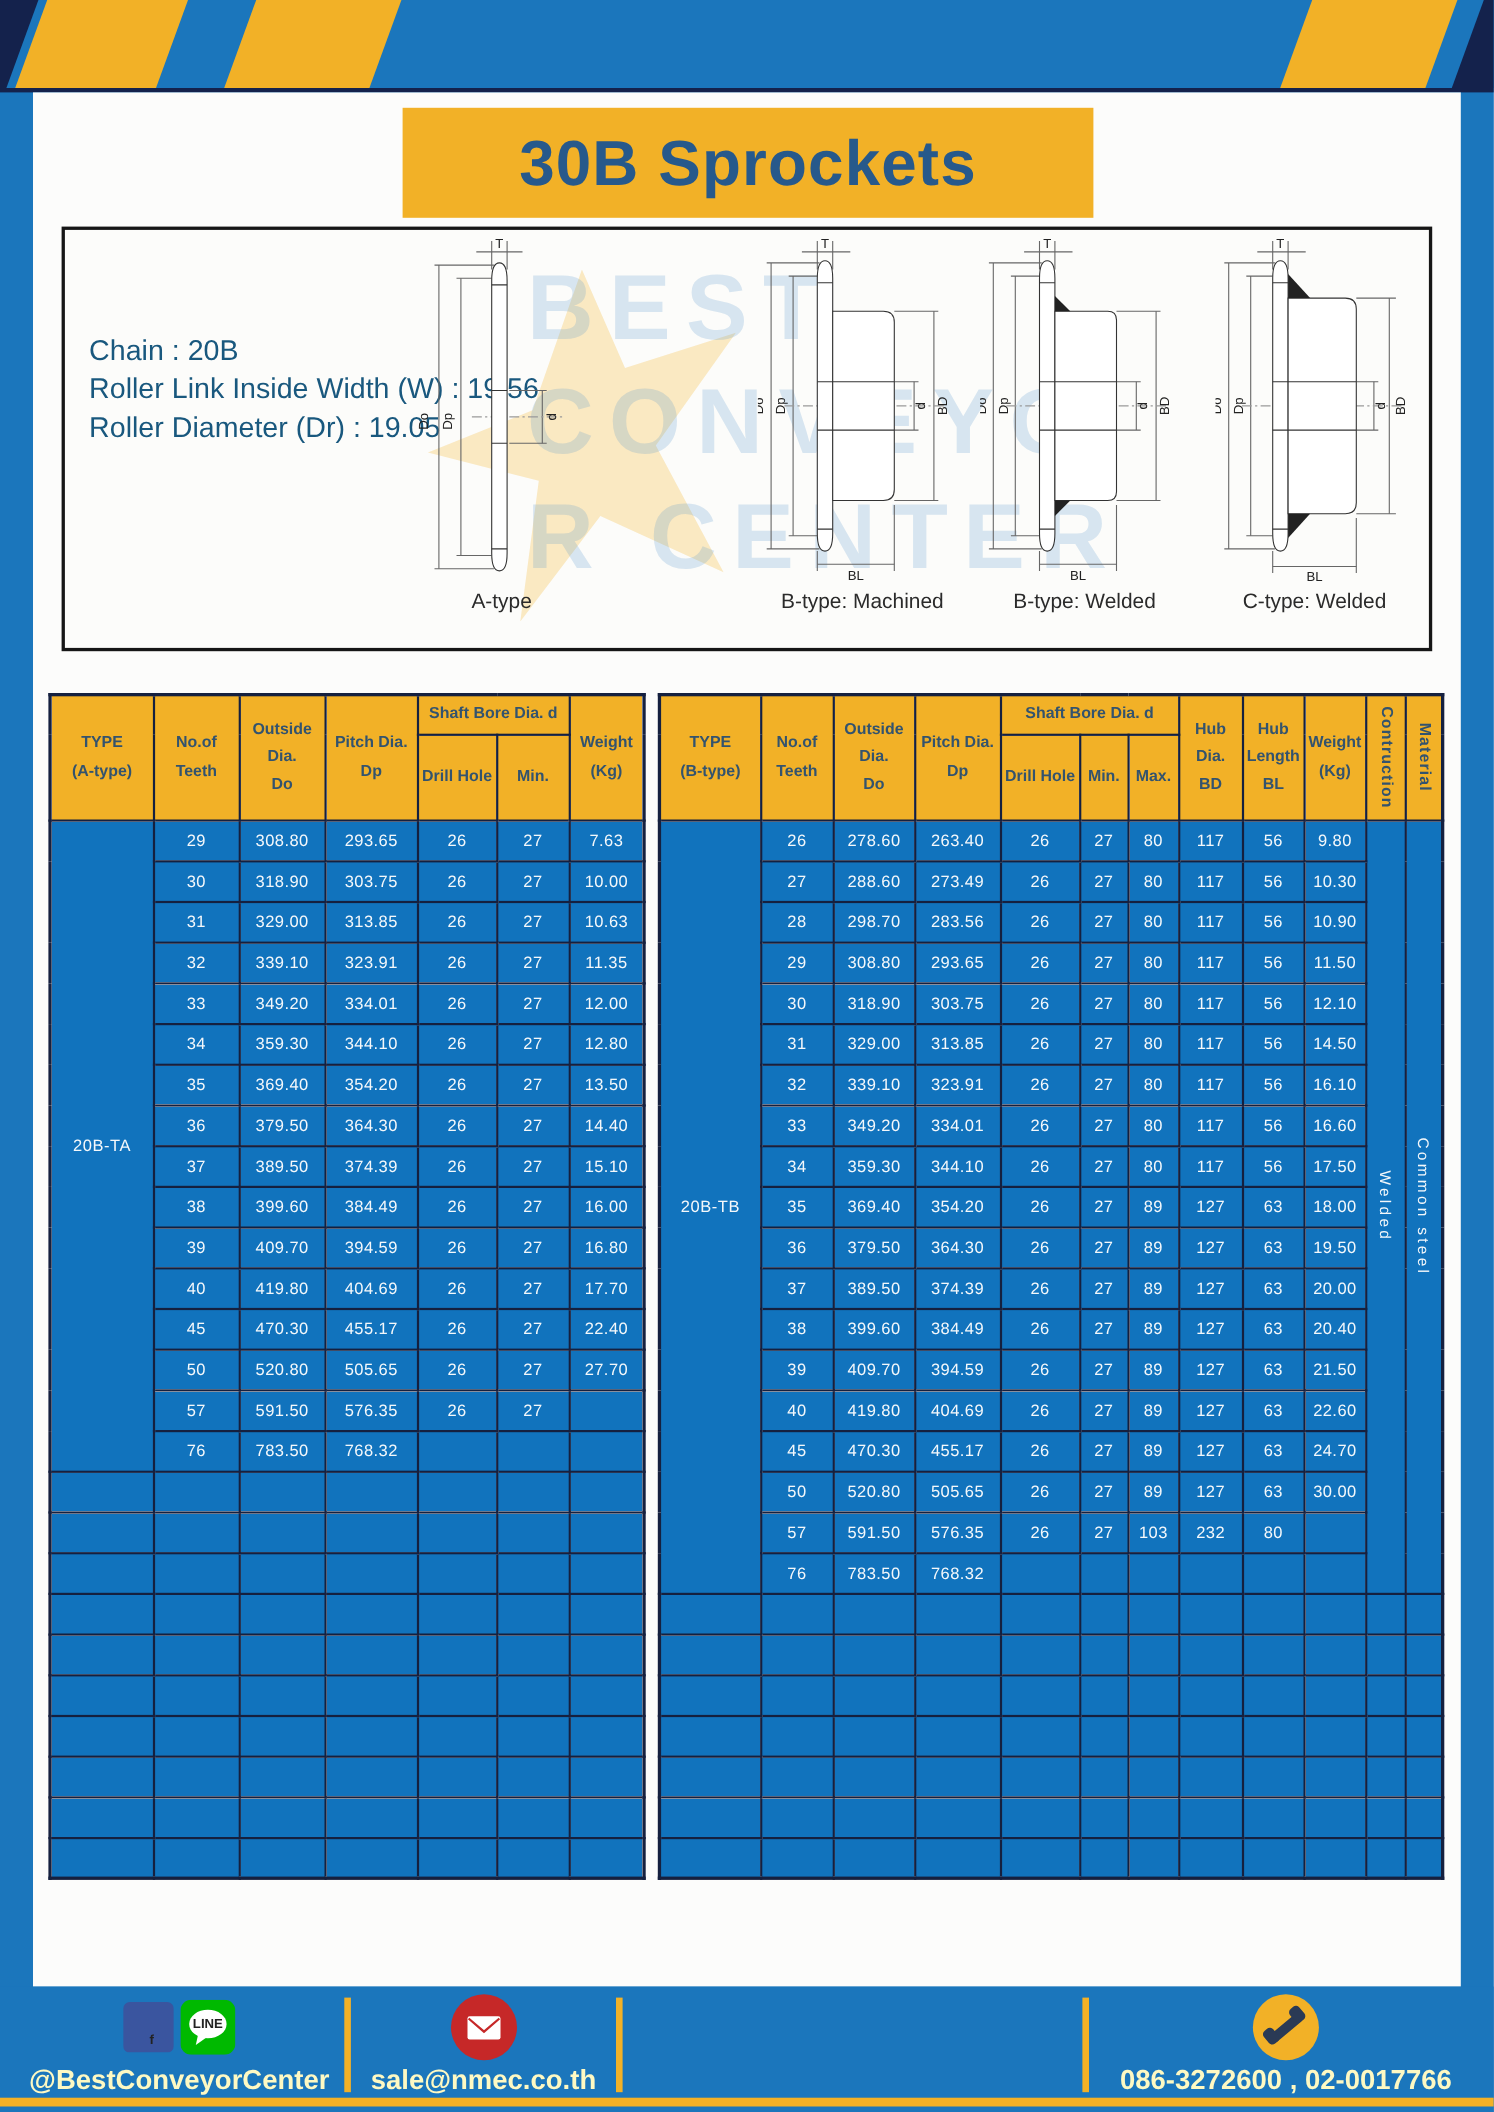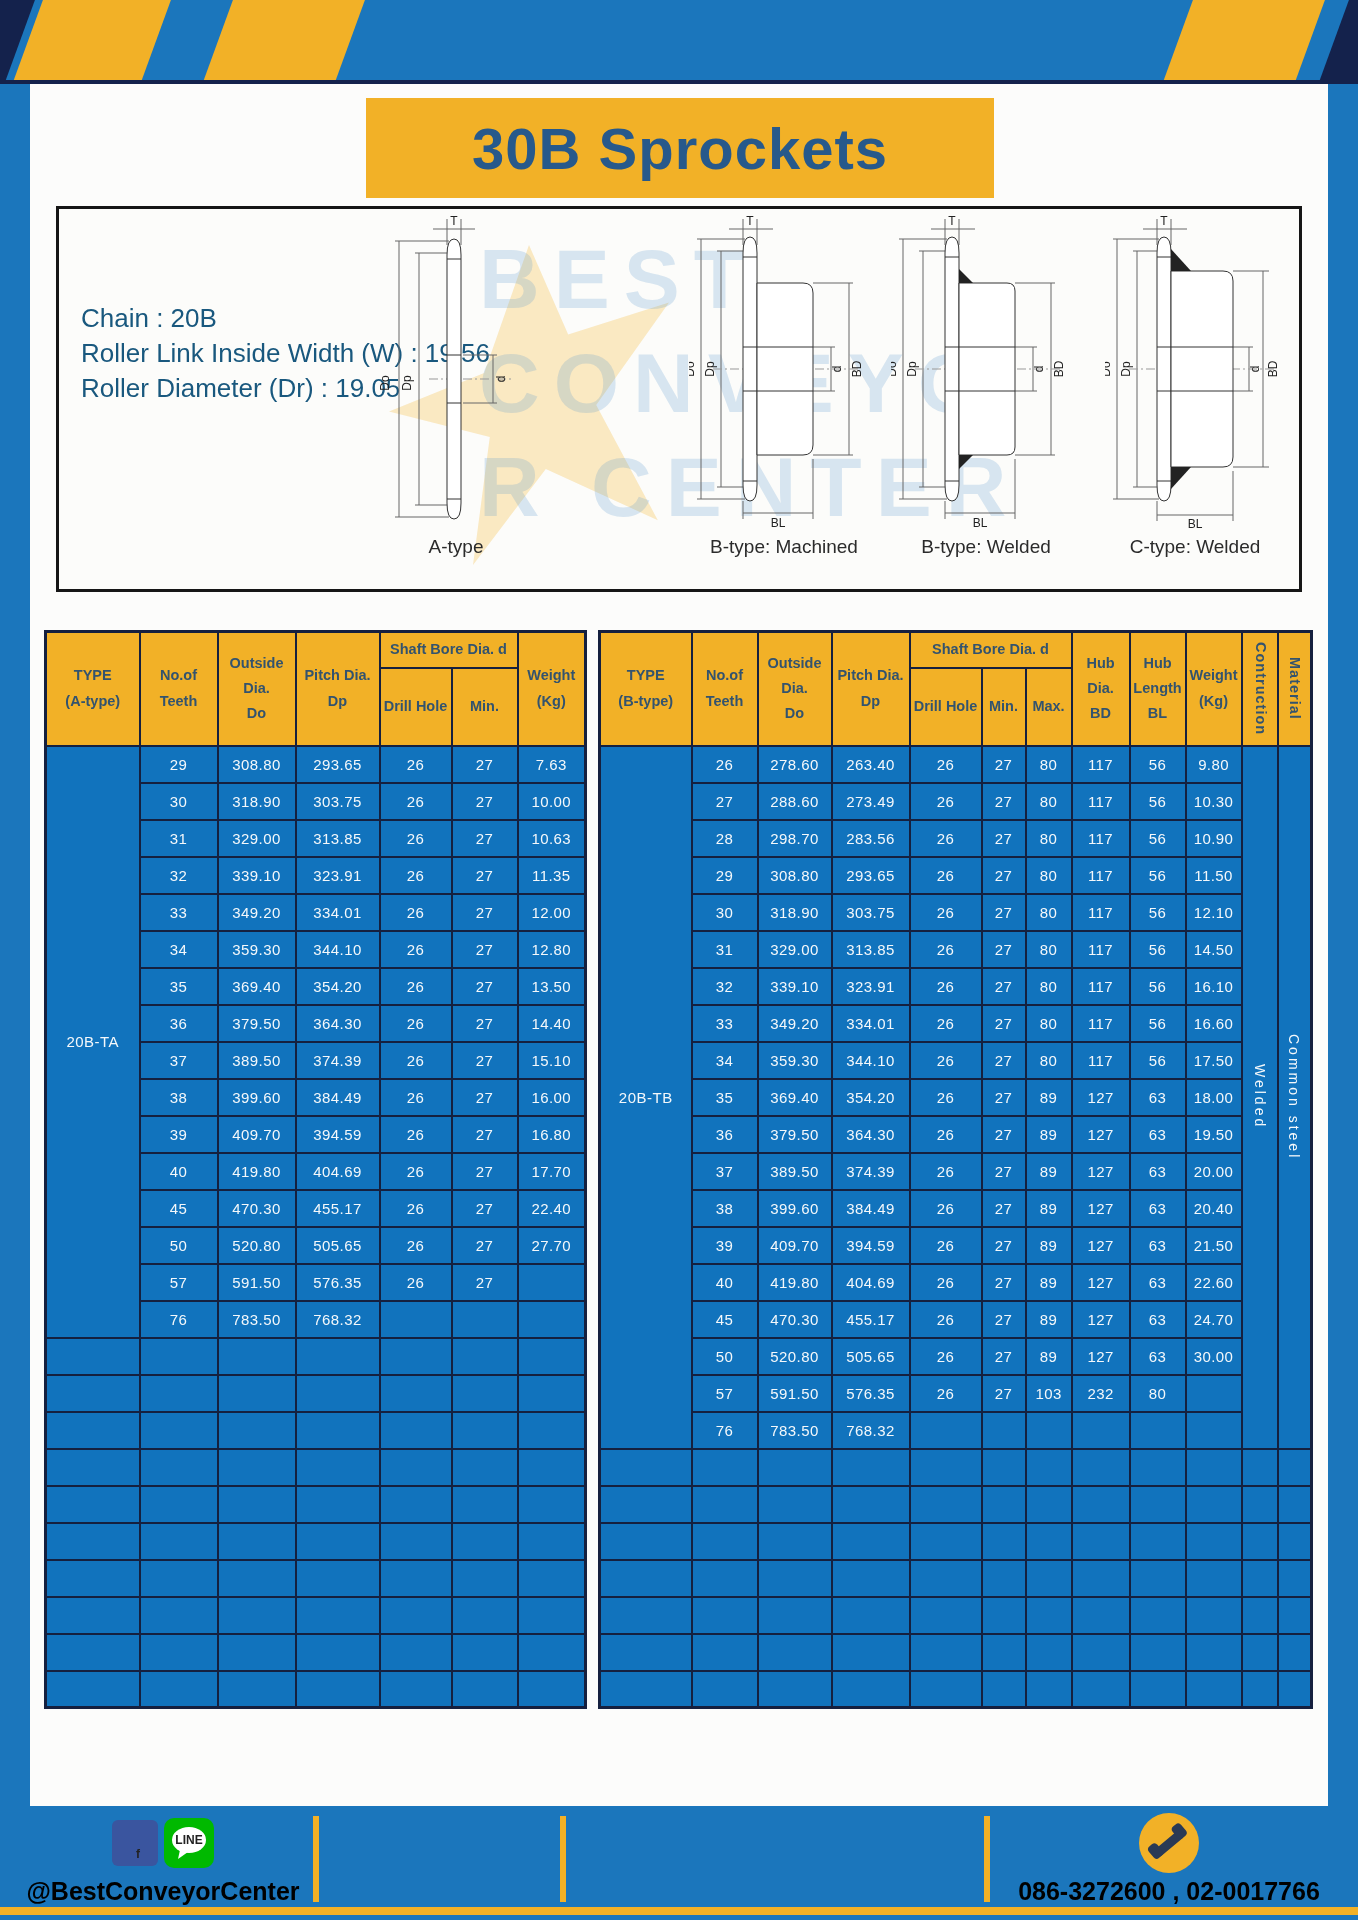--- a/index.html
+++ b/index.html
@@ -67,21 +67,21 @@
   td.type-cell{font-size:15px;letter-spacing:0.5px;text-align:center;}
   td.vcell{writing-mode:vertical-rl;letter-spacing:3px;font-size:14px;padding:6px 0;}
   
   .footer{position:absolute;left:0;top:1806px;width:1358px;height:114px;background:#1b76bc;}
   .f-sec{position:absolute;top:6px;display:flex;flex-direction:column;align-items:center;gap:3px;}
   .f-s1{left:10px;width:306px;}
   .f-s2{left:322px;width:235px;}
   .f-s3{left:569px;width:412px;}
   .f-s4{left:993px;width:352px;}
   .f-icons{display:flex;gap:6px;align-items:center;height:62px;}
-  .f-label{font-size:25px;font-weight:bold;color:#000000;white-space:nowrap;}
+  .f-label{font-size:25px;font-weight:bold;color:#fef9c3;white-space:nowrap;}
   .f-div{position:absolute;top:10px;width:6px;height:86px;background:#f2b127;}
   .f-d1{left:313px;}
   .f-d2{left:560px;}
   .f-d3{left:984px;}
   .f-bottomline{position:absolute;left:0;top:101px;width:1358px;height:8px;background:#f2b127;}
 </style>
 </head>
 <body>
 
 <div class="top-band">
@@ -880,20 +880,30 @@
         <rect x="0" y="0" width="50" height="50" rx="10" fill="#00b900"></rect>
         <ellipse cx="25" cy="22" rx="17" ry="13" fill="#ffffff"></ellipse>
         <polygon points="16,32 14,41 24,34" fill="#ffffff"></polygon>
         <text x="25" y="26" text-anchor="middle" font-size="10" font-weight="bold" fill="#00b900">LINE</text>
       </svg>
     </div>
     <div class="f-label">@BestConveyorCenter</div>
   </div>
   <div class="f-div f-d1"></div>
 
+  <div class="f-sec f-s2">
+    <div class="f-icons">
+      <svg width="62" height="62">
+        <circle cx="31" cy="31" r="30" fill="#c62828"></circle>
+        <rect x="16" y="21" width="30" height="21" rx="2" fill="#ffffff"></rect>
+        <polyline points="17,23 31,35 45,23" fill="none" stroke="#c62828" stroke-width="2"></polyline>
+      </svg>
+    </div>
+    <div class="f-label">sale@nmec.co.th</div>
+  </div>
   <div class="f-div f-d2"></div>
 
   <div class="f-div f-d3"></div>
 
   <div class="f-sec f-s4">
     <div class="f-icons">
       <svg width="62" height="62">
         <circle cx="31" cy="31" r="30" fill="#f2b127"></circle>
         <g transform="rotate(-40 31 31)" fill="#2a3a55">
           <rect x="13" y="27" width="36" height="9" rx="4.5"></rect>

